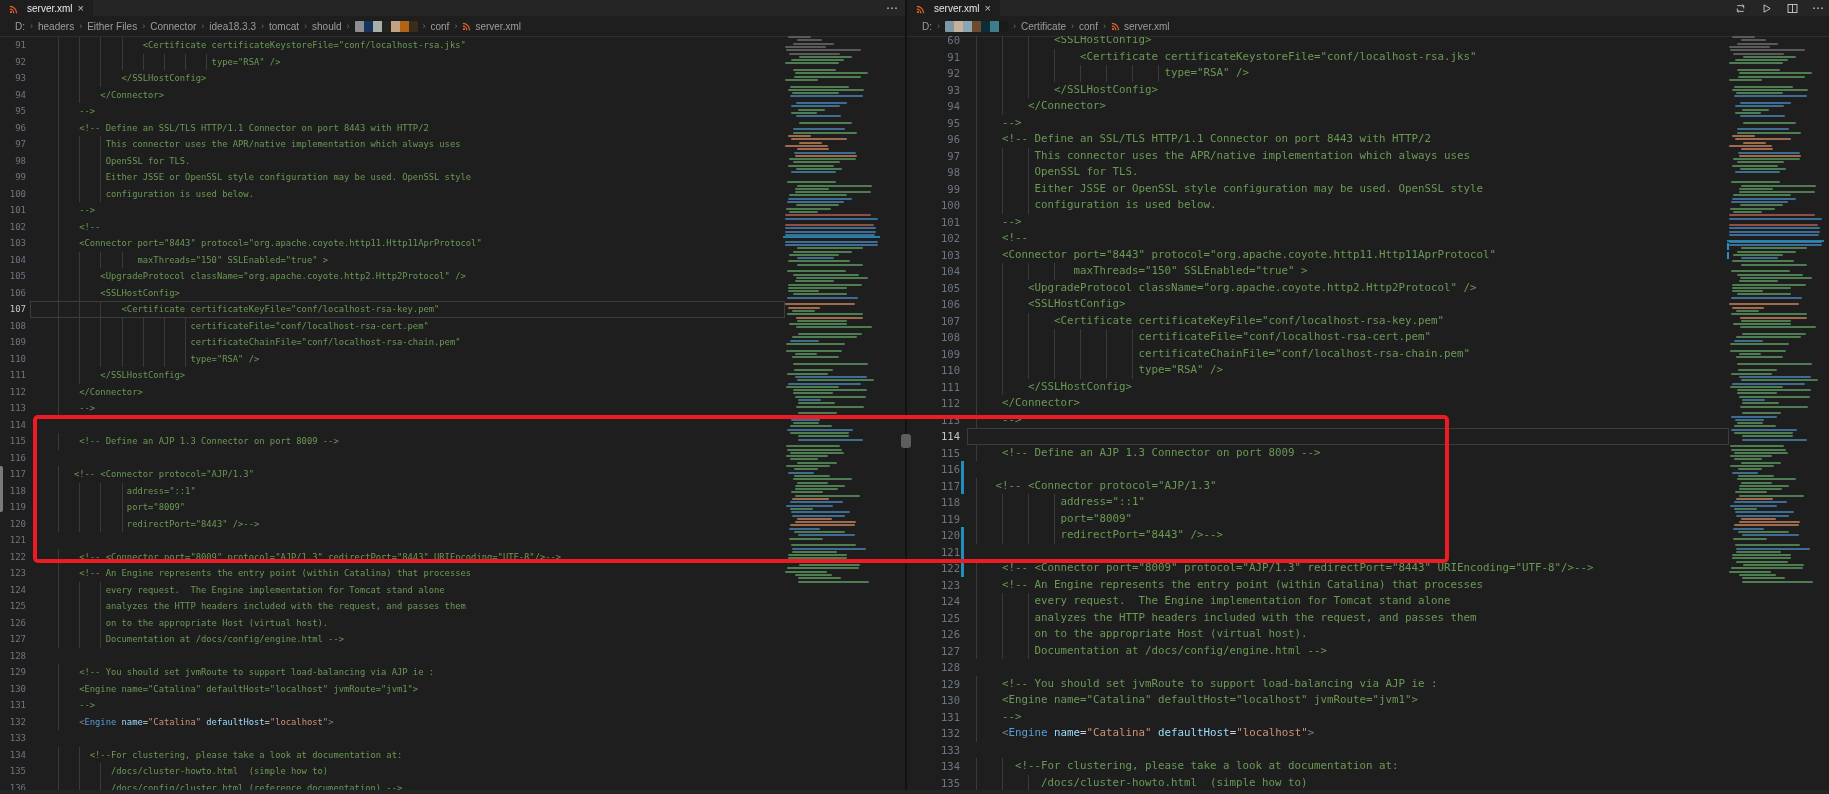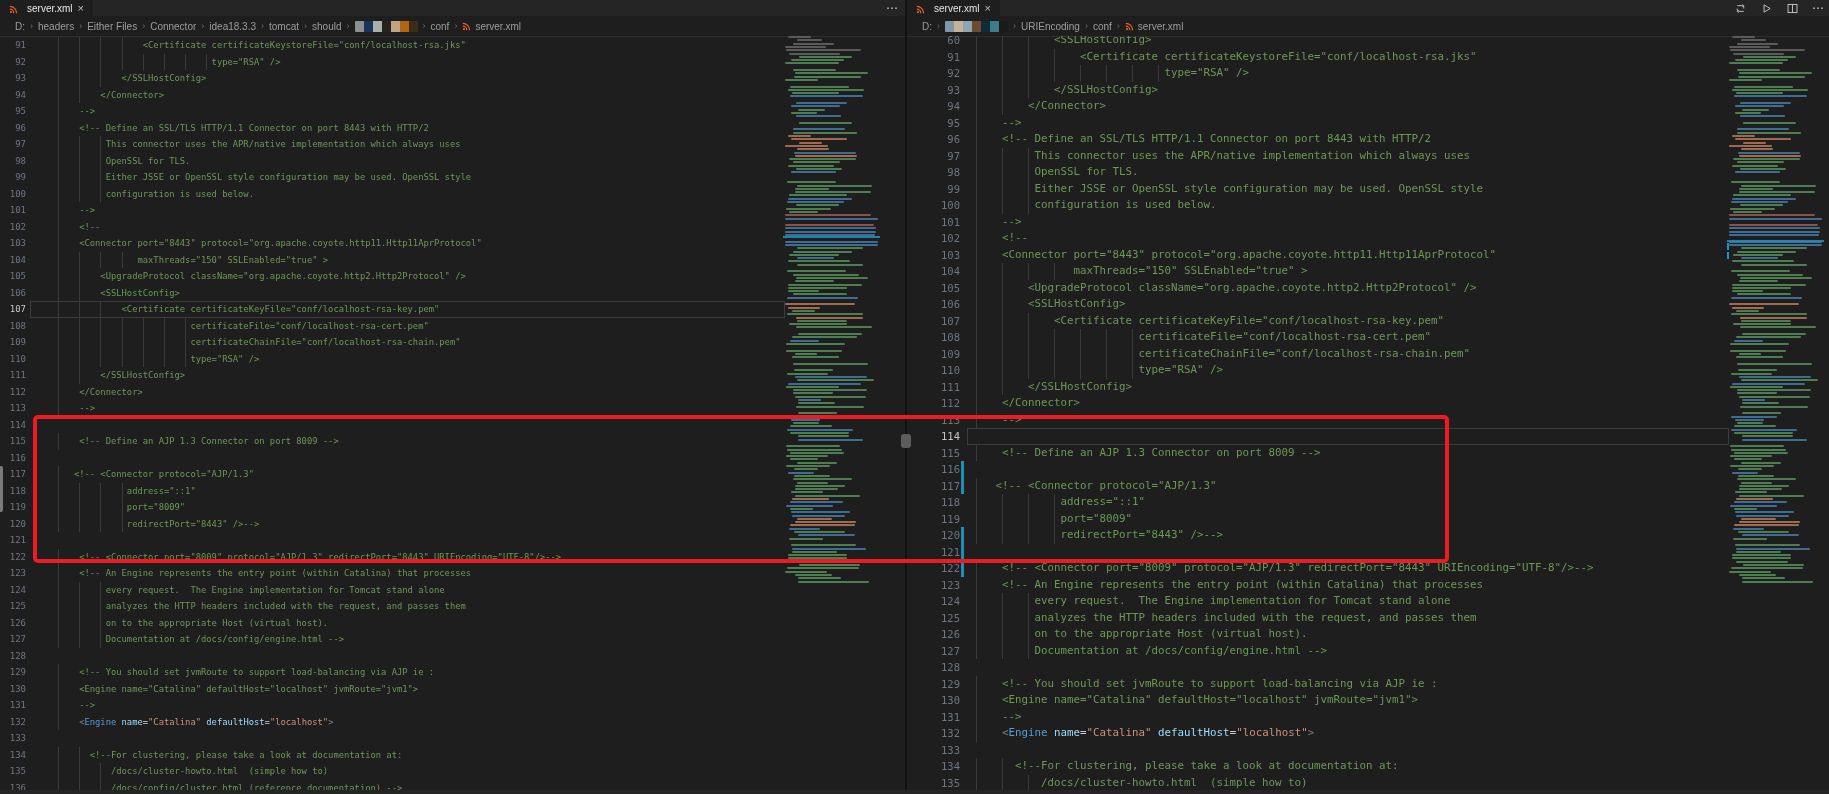--- a/index.html
+++ b/index.html
@@ -355,21 +355,21 @@
         <span class="crumb"><span class="redacted">
             <i style="background: rgb(125, 152, 169);"></i>
             <i style="background: rgb(199, 178, 153);"></i>
             <i style="background: rgb(138, 166, 181);"></i>
             <i style="background: rgb(110, 74, 46);"></i>
             <i style="background: rgb(15, 43, 56);"></i>
             <i style="background: rgb(62, 125, 140);"></i>
             <i style="background: rgb(26, 26, 26);"></i>
           </span></span>
         <span class="crumb-sep">›</span>
-        <span class="crumb">URIEncoding</span>
+        <span class="crumb">Certificate</span>
         <span class="crumb-sep">›</span>
         <span class="crumb">conf</span>
         <span class="crumb-sep">›</span>
         <span class="crumb"><span class="file-icon"><svg width="9" height="9" viewBox="0 0 16 16">
               <circle cx="3.5" cy="12.5" r="2" fill="#e8642c"></circle>
               <path d="M1.5 7.5a7 7 0 017 7" stroke="#e8642c" stroke-width="2.2" fill="none"></path>
               <path d="M1.5 2.5a12 12 0 0112 12" stroke="#e8642c" stroke-width="2.2" fill="none"></path>
             </svg></span>server.xml</span>
       </div>
     <div class="code-area" id="code-right">

